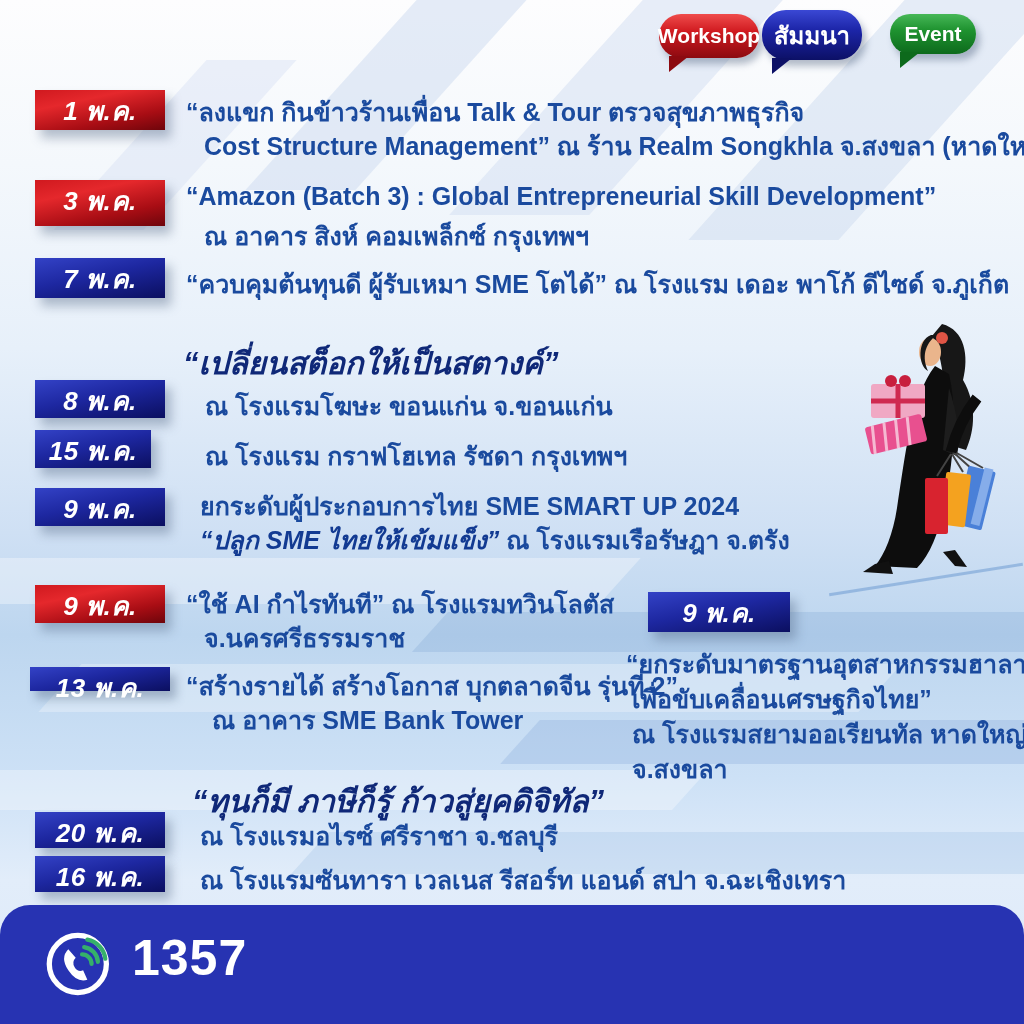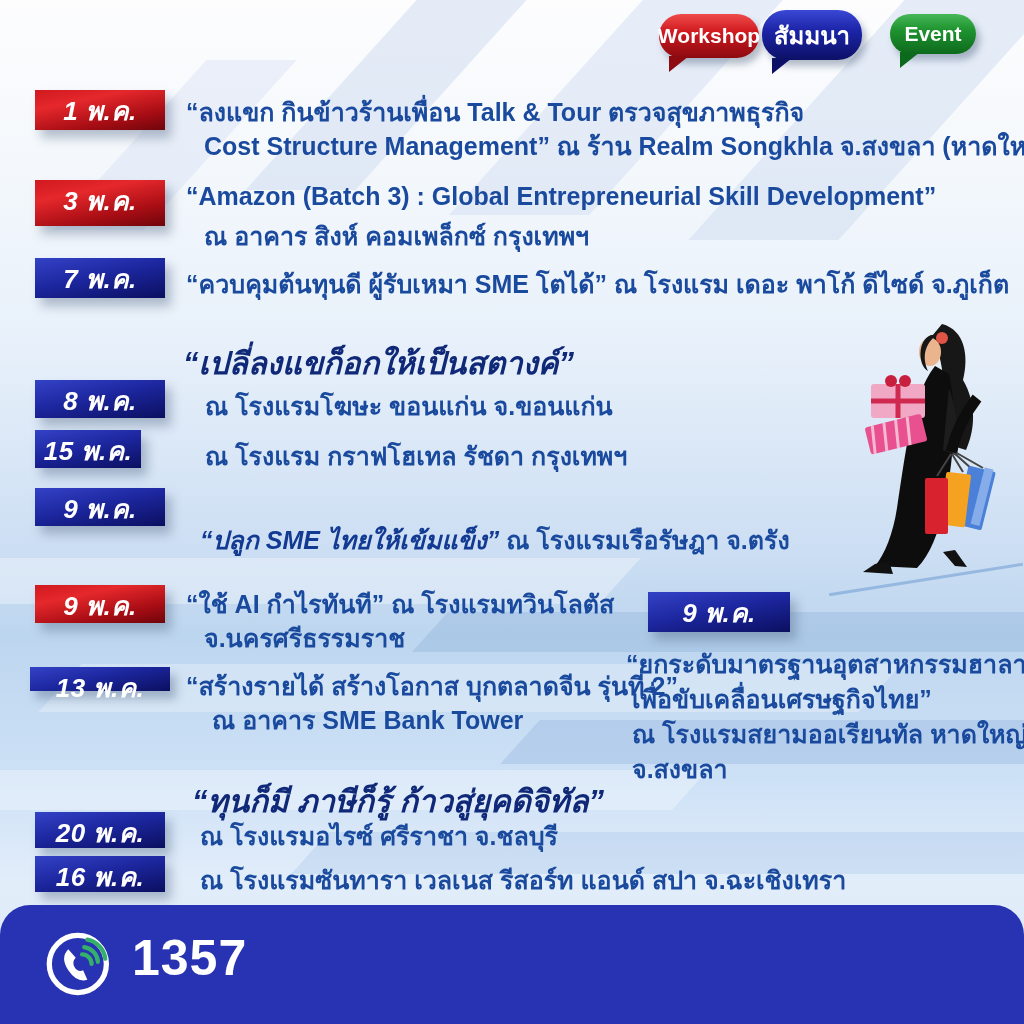--- a/index.html
+++ b/index.html
@@ -79,35 +79,36 @@
       <span>3 พ.ค.</span>
     </div>
   <div class="tline" style="left:186px; top:182px;">“Amazon (Batch 3) : Global Entrepreneurial Skill Development”</div>
   <div class="tline" style="left:204px; top:216px;">ณ อาคาร สิงห์ คอมเพล็กซ์  กรุงเทพฯ</div>
 
   <div class="badge blue" style="left:35px; top:258px; width:130px; height:40px;">
       <span>7 พ.ค.</span>
     </div>
   <div class="tline" style="left:186px; top:264px;">“ควบคุมต้นทุนดี ผู้รับเหมา SME โตได้”  ณ โรงแรม เดอะ พาโก้ ดีไซด์  จ.ภูเก็ต</div>
 
-  <div class="sec" style="left:183px; top:338px;">“เปลี่ลงแขก็อกให้เป็นสตางค์”</div>
+  <div class="sec" style="left:183px; top:338px;">“เปลี่ยนสต็อกให้เป็นสตางค์”</div>
 
   <div class="badge blue" style="left:35px; top:380px; width:130px; height:38px;">
       <span>8 พ.ค.</span>
     </div>
   <div class="tline" style="left:205px; top:386px;">ณ โรงแรมโฆษะ ขอนแก่น  จ.ขอนแก่น</div>
 
-  <div class="badge blue" style="left:35px; top:430px; width:106px; height:38px;">
+  <div class="badge blue" style="left:35px; top:430px; width:116px; height:38px;">
       <span>15 พ.ค.</span>
     </div>
   <div class="tline" style="left:205px; top:436px;">ณ โรงแรม กราฟโฮเทล รัชดา  กรุงเทพฯ</div>
 
   <div class="badge blue" style="left:35px; top:488px; width:130px; height:38px;">
       <span>9 พ.ค.</span>
     </div>
+  <div class="tline" style="left:200px; top:486px;">ยกระดับผู้ประกอบการไทย SME SMART UP 2024</div>
   <div class="tline" style="left:200px; top:520px;">
     <span class="em2">“ปลูก SME ไทยให้เข้มแข็ง”</span><span> ณ โรงแรมเรือรัษฎา จ.ตรัง</span>
   </div>
 
   <div class="badge red" style="left:35px; top:585px; width:130px; height:38px;">
       <span>9 พ.ค.</span>
     </div>
   <div class="tline" style="left:186px; top:584px;">“ใช้ AI กำไรทันที” ณ โรงแรมทวินโลตัส</div>
   <div class="tline" style="left:204px; top:618px;">จ.นครศรีธรรมราช</div>
 

